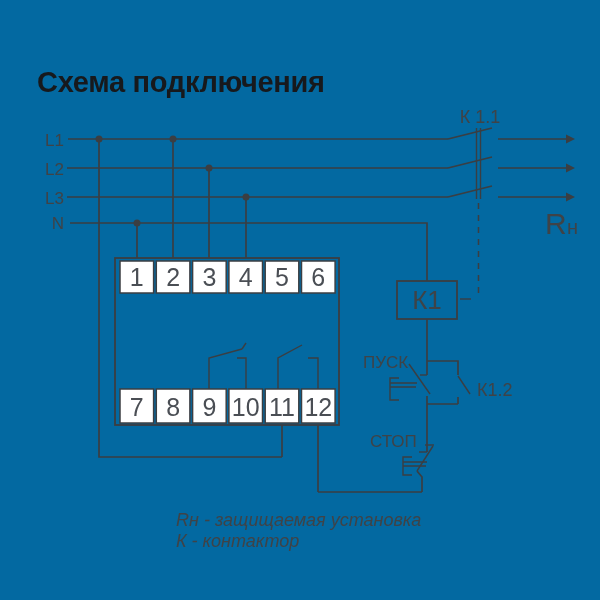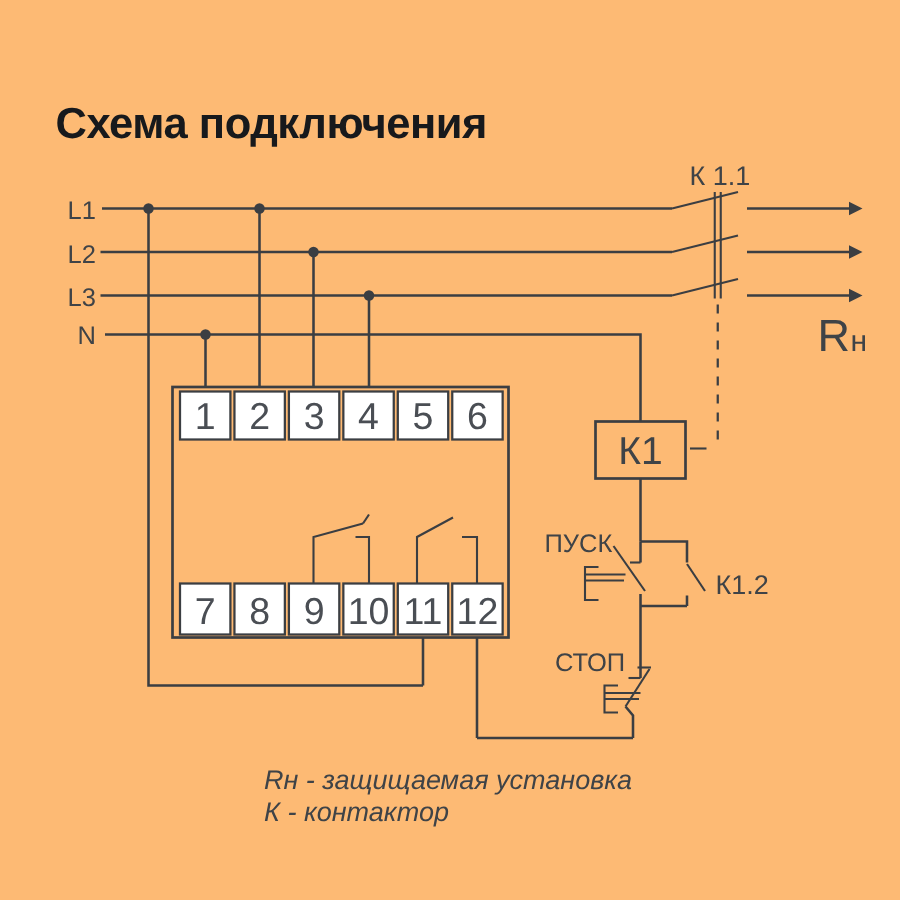--- a/index.html
+++ b/index.html
@@ -1,16 +1,16 @@
 <!DOCTYPE html>
 <html style="--line: #3b3e42; --text: #3f4347; --title: #17191c; --terminal: #4a4e54;"><head>
 <meta charset="utf-8">
 <style>
   html,body{margin:0;padding:0;background:#ffffff;}
-  .page{position:relative;width:600px;height:600px;background:#fdba74;overflow:hidden;
+  .page{position:relative;width:600px;height:600px;background:#0369a1;overflow:hidden;
         font-family:"Liberation Sans",sans-serif;}
   svg{position:absolute;left:0;top:0;}
   svg .wire{stroke:var(--line,#3b3e42);stroke-width:1.7;fill:none;stroke-linecap:butt;}
   svg .thin{stroke:var(--line,#3b3e42);stroke-width:1.4;fill:none;}
   svg .boxline{stroke:var(--line,#3b3e42);stroke-width:1.8;fill:none;}
   svg .cell{stroke:var(--line,#3b3e42);stroke-width:1.5;fill:#ffffff;}
   svg .dot{fill:var(--line,#3b3e42);stroke:none;}
   svg .arrowhead{fill:var(--line,#3b3e42);stroke:none;}
   svg .dashed{stroke:var(--line,#3b3e42);stroke-width:1.5;fill:none;stroke-dasharray:6 6;}
   text{fill:var(--text,#3f4347);}

